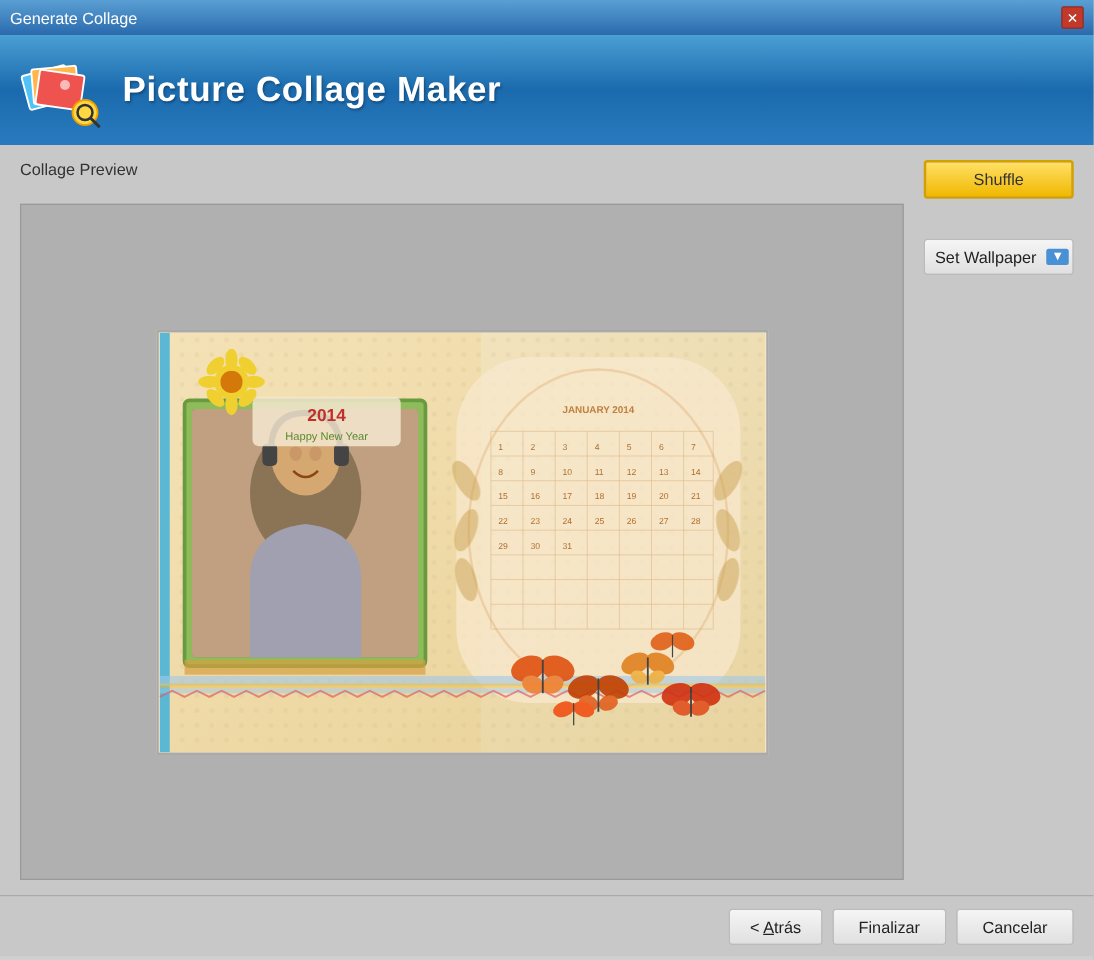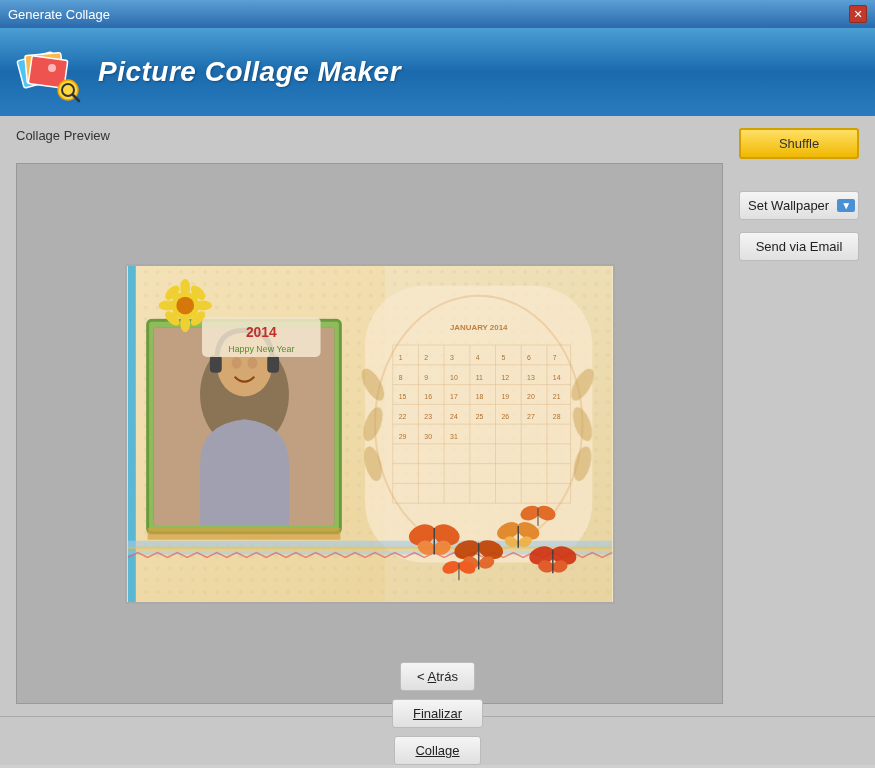--- a/index.html
+++ b/index.html
@@ -55,21 +55,20 @@
       position: relative;
       flex-shrink: 0;
     }
     .logo-icon svg {
       width: 100%;
       height: 100%;
     }
     .header-text {
       display: flex;
       flex-direction: column;
-      font-style: italic;
     }
     .header-title {
       font-size: 28px;
       font-weight: bold;
       color: white;
       text-shadow: 1px 1px 2px rgba(0,0,0,0.3);
       letter-spacing: 0.5px;
     }
     .header-url {
       font-size: 13px;
@@ -177,31 +176,29 @@
     
     .bottom-bar {
       height: 49px;
       background: #c8c8c8;
       border-top: 1px solid #aaa;
       display: flex;
       align-items: center;
       justify-content: flex-end;
       padding: 0 16px;
       gap: 8px;
-      flex-direction: column;
     }
     .btn-bottom {
       background: linear-gradient(to bottom, #f5f5f5, #e0e0e0);
       border: 1px solid #bbb;
       border-radius: 3px;
       padding: 6px 20px;
       cursor: pointer;
       font-size: 13px;
       color: #222;
-      text-decoration: underline;
     }
     .btn-back {
       background: linear-gradient(to bottom, #f5f5f5, #e0e0e0);
       border: 1px solid #bbb;
       border-radius: 3px;
       padding: 6px 16px;
       cursor: pointer;
       font-size: 13px;
       color: #222;
     }
@@ -433,24 +430,23 @@
 
   <div class="right-panel">
     <button class="btn btn-shuffle">Shuffle</button>
 
     <button class="btn btn-dropdown">
       <span>Set Wallpaper</span>
       <span class="dropdown-arrow">▼</span>
     </button>
 
 
-    <button class="btn btn-normal">Send via Email</button>
   </div>
 
 </div>
 
 <div class="bottom-bar">
   <button class="btn-back">
     &lt; <span class="underline">A</span><span>trás</span>
   </button>
   <button class="btn-bottom">Finalizar</button>
-  <button class="btn-bottom">Collage</button>
+  <button class="btn-bottom">Cancelar</button>
 </div>
 
 </body></html>

